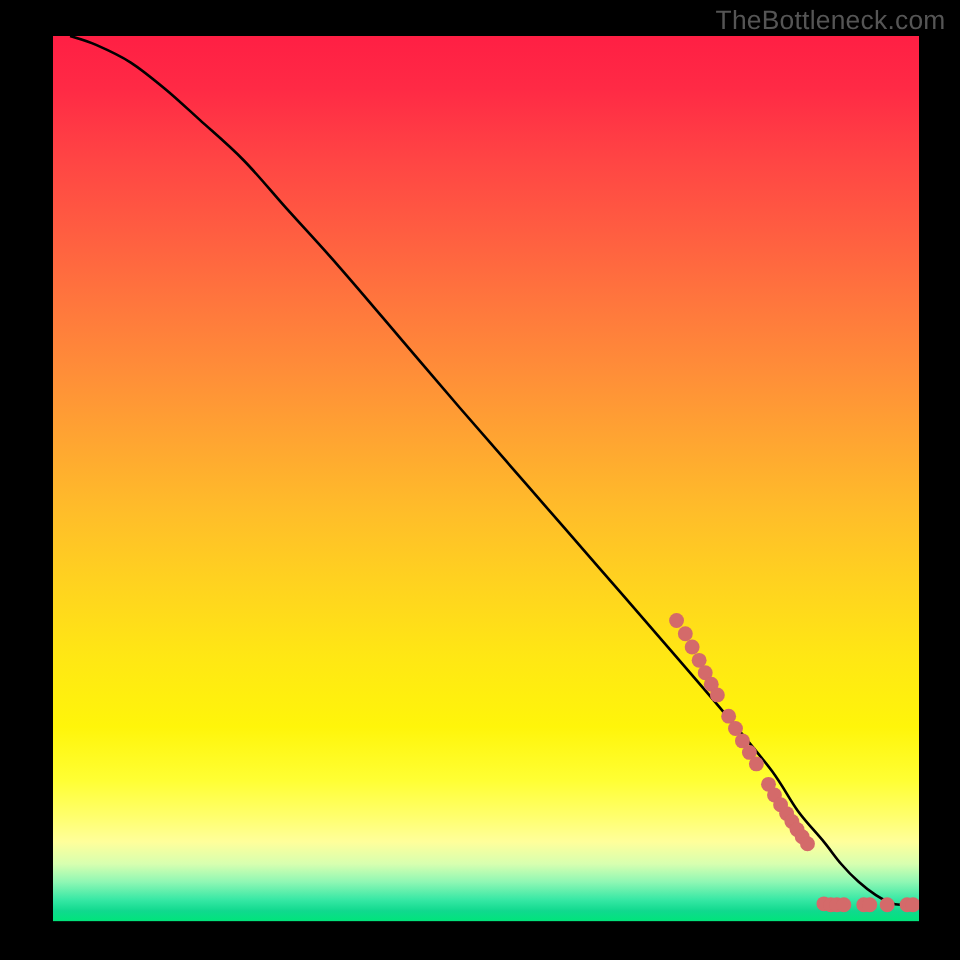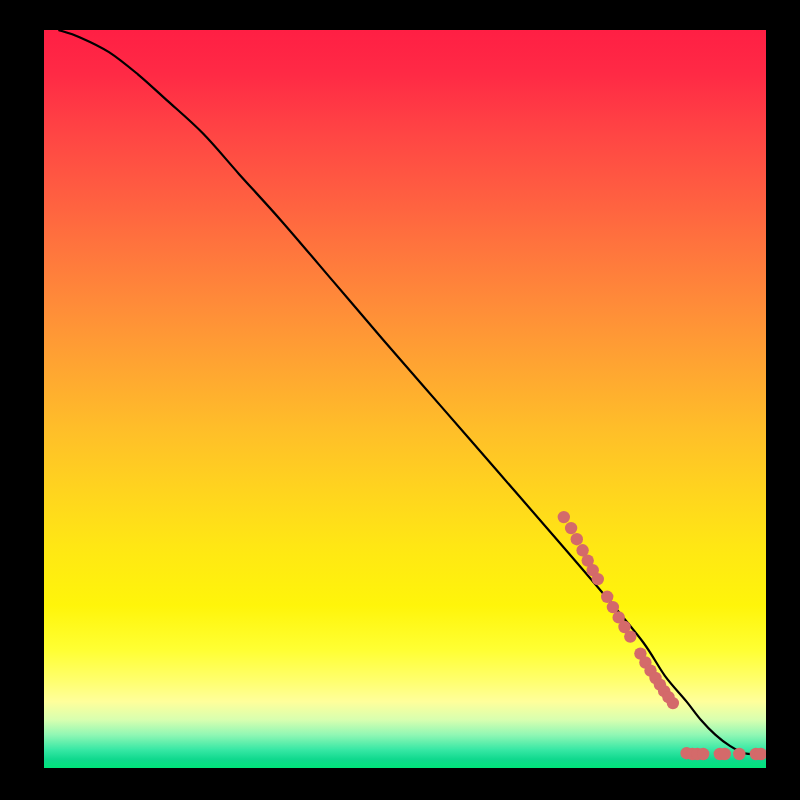--- a/index.html
+++ b/index.html
@@ -40,20 +40,21 @@
   .svg-layer {
     position: absolute;
     inset: 0;
   }
 </style>
 </head>
 <body>
 
 <div class="frame">
 
+  <div class="attribution">TheBottleneck.com</div>
 
   <div class="plot">
     <svg class="bg-gradient" viewBox="0 0 722 738" preserveAspectRatio="none">
       <defs>
         <linearGradient id="grad" x1="0" y1="0" x2="0" y2="1">
             <stop offset="0.00%" stop-color="#ff1f44"></stop>
             <stop offset="6.00%" stop-color="#ff2a45"></stop>
             <stop offset="14.00%" stop-color="#ff4544"></stop>
             <stop offset="22.00%" stop-color="#ff5d41"></stop>
             <stop offset="30.00%" stop-color="#ff763d"></stop>

